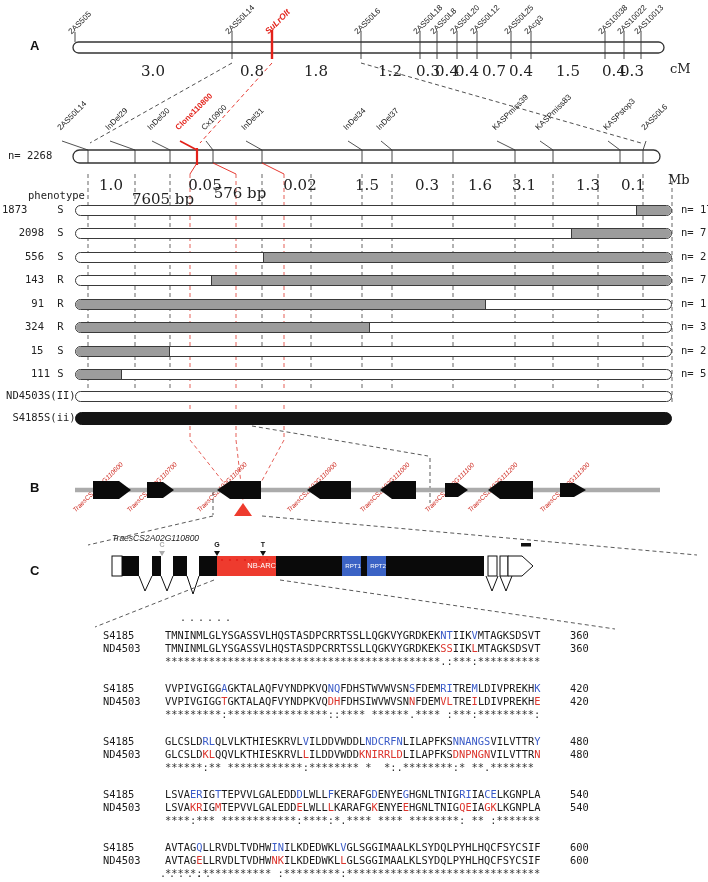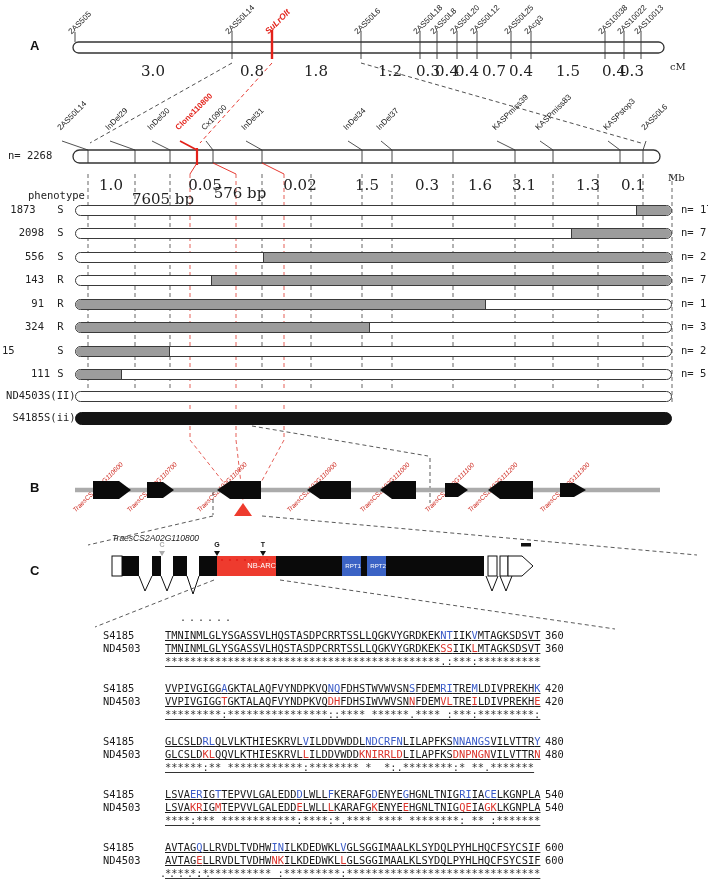--- a/index.html
+++ b/index.html
@@ -5,42 +5,42 @@
   html,body{margin:0;padding:0;background:#fff;}
   #fig{position:relative;width:708px;height:882px;background:#fff;overflow:hidden;
        font-family:"Liberation Sans",sans-serif;}
   #fig svg{position:absolute;left:0;top:0;z-index:2;}
   .mk{position:absolute;z-index:3;font-size:8px;color:#1a1a1a;white-space:nowrap;
       height:9px;line-height:9px;transform:rotate(-45deg);transform-origin:0 100%;}
   .mk.red-it{color:#e32119;font-weight:bold;font-style:italic;font-size:8.5px;}
   .mk.red-b{color:#e32119;font-weight:bold;}
   .dist{position:absolute;z-index:3;font-family:"DejaVu Serif",serif;font-size:15px;
         color:#222;transform:translateX(-50%);white-space:nowrap;}
-  .unit{position:absolute;z-index:3;font-family:"DejaVu Serif",serif;font-size:10px;color:#222;}
+  .unit{position:absolute;z-index:3;font-family:"DejaVu Serif",serif;font-size:13px;color:#222;}
   .rowlab{position:absolute;z-index:3;font-family:"DejaVu Sans Mono",monospace;
           font-size:10.5px;color:#222;white-space:nowrap;}
   .bar{position:absolute;z-index:3;left:75px;width:597px;height:11px;box-sizing:border-box;
        border:1.2px solid #3a3a3a;border-radius:7px;background:#fff;overflow:hidden;}
   .bar.full-black{background:#141414;height:13px;border-color:#141414;}
   .gseg{position:absolute;top:-1px;bottom:-1px;background:#9c9c9c;}
   .gseg.rb{border-left:1.1px solid #3a3a3a;}
   .gseg.lb{border-right:1.1px solid #3a3a3a;}
   .glab{position:absolute;z-index:1;font-size:6.6px;font-style:italic;color:#cf2b22;
         white-space:nowrap;height:9px;line-height:9px;transform:rotate(-45deg);transform-origin:0 100%;}
   .panel{position:absolute;z-index:3;font-weight:bold;font-size:13px;color:#111;}
   .cname{position:absolute;z-index:3;font-size:8.5px;font-style:italic;color:#222;}
   .dom{position:absolute;z-index:3;color:#fff;text-align:right;white-space:nowrap;}
   .mut{position:absolute;z-index:3;font-size:7px;font-weight:bold;width:10px;text-align:center;}
   .align{position:absolute;z-index:3;left:103px;top:629px;font-family:"DejaVu Sans Mono",monospace;
          font-size:10.4px;color:#1a1a1a;}
   .ablock{margin-bottom:14px;}
   .arow{display:flex;height:13px;line-height:13px;white-space:pre;}
   .aname{width:62px;}
-  .aseq{width:380px;text-decoration:underline;}
-  .anum{}
+  .aseq{width:380px;}
+  .anum{margin-left:25px;}
   .cons{color:#333;}
   .seg-k{color:#1a1a1a;} .seg-b{color:#3b5cc8;} .seg-r{color:#dc342c;}
   .dots{position:absolute;z-index:3;font-family:"DejaVu Sans Mono",monospace;font-size:10px;
         letter-spacing:3px;color:#333;}
 </style>
 </head>
 <body>
 
 <div id="fig">
 
@@ -248,21 +248,21 @@
   <div class="dist" style="left:300px;top:176px">0.02</div>
   <div class="dist" style="left:367px;top:176px">1.5</div>
   <div class="dist" style="left:427px;top:176px">0.3</div>
   <div class="dist" style="left:480px;top:176px">1.6</div>
   <div class="dist" style="left:524px;top:176px">3.1</div>
   <div class="dist" style="left:588px;top:176px">1.3</div>
   <div class="dist" style="left:633px;top:176px">0.1</div>
   <div class="unit" style="left:668px;top:172px">Mb</div>
   <div class="rowlab" style="left:28px;top:189px">phenotype</div>
 
-  <div class="rowlab" style="left:2px;top:203px;width:42px;text-align:center">1873</div>
+  <div class="rowlab" style="left:2px;top:203px;width:42px;text-align:left">1873</div>
   <div class="rowlab" style="left:46px;top:203px;width:29px;text-align:center">S</div>
   <div class="bar" style="top:205px">
       <div class="gseg rb" style="left:560px;right:0"></div>
     </div>
   <div class="rowlab" style="left:681px;top:203px">n= 17</div>
 
   <div class="rowlab" style="left:2px;top:226px;width:42px;text-align:right">2098</div>
   <div class="rowlab" style="left:46px;top:226px;width:29px;text-align:center">S</div>
   <div class="bar" style="top:228px">
       <div class="gseg rb" style="left:495px;right:0"></div>
@@ -290,21 +290,21 @@
     </div>
   <div class="rowlab" style="left:681px;top:297px">n= 1</div>
 
   <div class="rowlab" style="left:2px;top:320px;width:42px;text-align:right">324</div>
   <div class="rowlab" style="left:46px;top:320px;width:29px;text-align:center">R</div>
   <div class="bar" style="top:322px">
       <div class="gseg lb" style="left:0;width:293px"></div>
     </div>
   <div class="rowlab" style="left:681px;top:320px">n= 3</div>
 
-  <div class="rowlab" style="left:2px;top:344px;width:42px;text-align:left">15</div>
+  <div class="rowlab" style="left:16px;top:344px;width:42px;text-align:center">15</div>
   <div class="rowlab" style="left:46px;top:344px;width:29px;text-align:center">S</div>
   <div class="bar" style="top:346px">
       <div class="gseg lb" style="left:0;width:93px"></div>
     </div>
   <div class="rowlab" style="left:681px;top:344px">n= 2</div>
 
   <div class="rowlab" style="left:8px;top:367px;width:42px;text-align:right">111</div>
   <div class="rowlab" style="left:46px;top:367px;width:29px;text-align:center">S</div>
   <div class="bar" style="top:369px">
       <div class="gseg lb" style="left:0;width:45px"></div>

